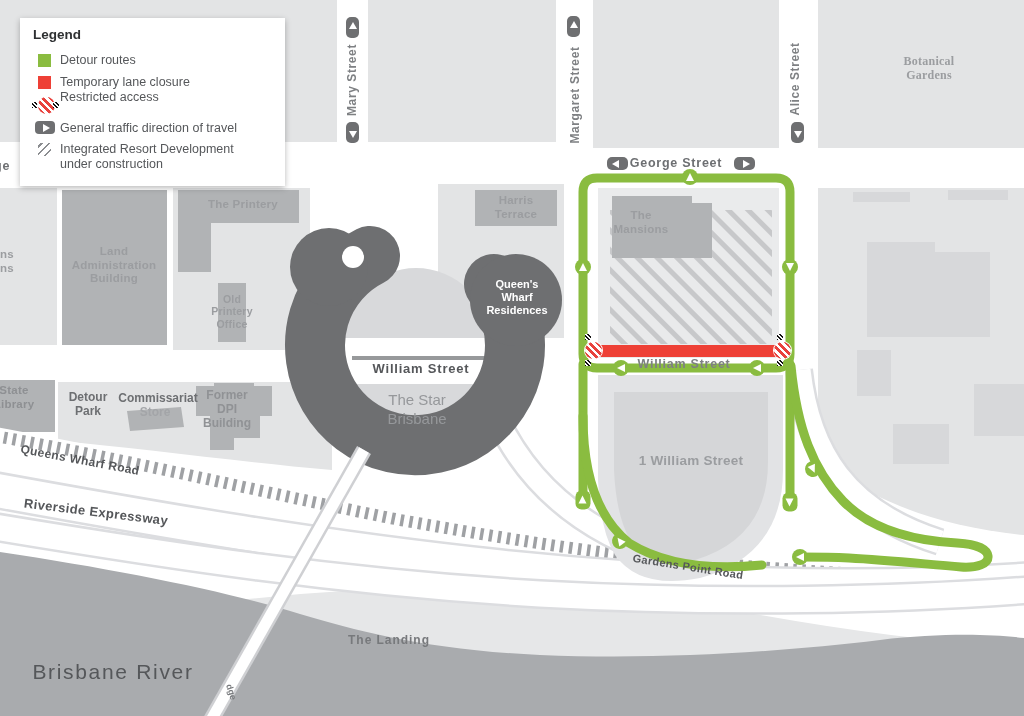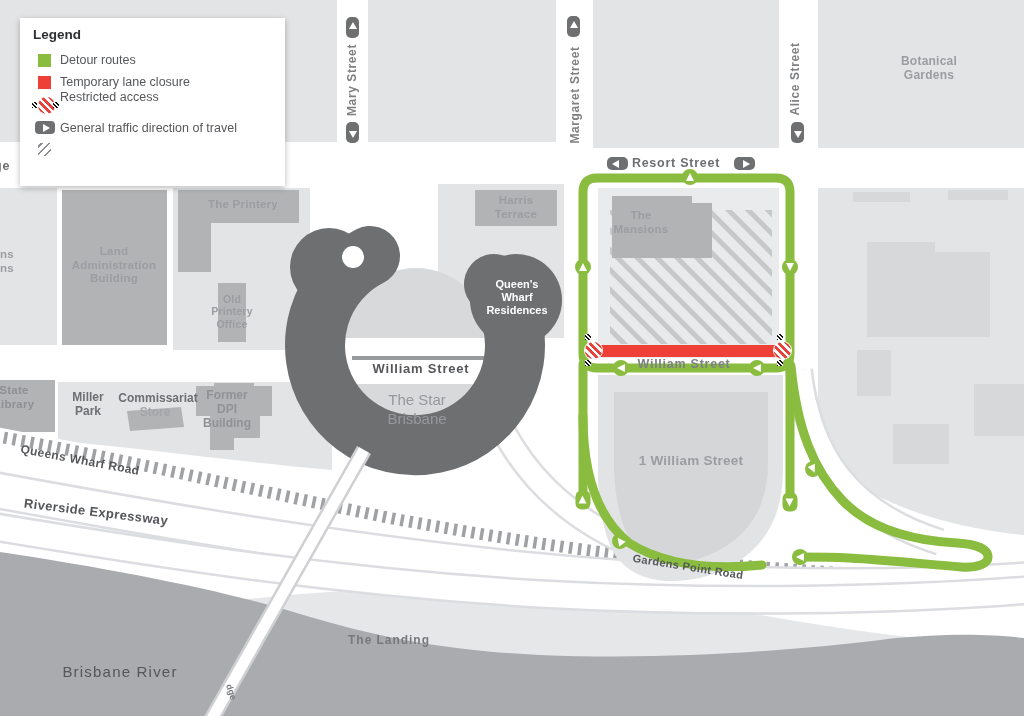--- a/index.html
+++ b/index.html
@@ -209,30 +209,30 @@
 <div class="shh left" style="left:607px;top:157px;">
       <i></i>
     </div>
 <div class="shh right" style="left:734px;top:157px;">
       <i></i>
     </div>
 
 <div class="lbl streetv" style="left:352px;top:80px;">Mary Street</div>
 <div class="lbl streetv" style="left:575px;top:95px;">Margaret Street</div>
 <div class="lbl streetv" style="left:795px;top:79px;">Alice Street</div>
-<div class="lbl streeth" style="left:676px;top:163px;">Resort Street</div>
+<div class="lbl streeth" style="left:676px;top:163px;">George Street</div>
 <div class="lbl streeth" style="left:-14px;top:166px;white-space:nowrap;">George</div>
 <div class="lbl streeth dark" style="left:421px;top:369px;font-size:13px;">William Street</div>
 <div class="lbl streeth" style="left:684px;top:364px;color:#7e8083;">William Street</div>
 <div class="lbl roadlbl" style="left:80px;top:460px;transform:translate(-50%,-50%) rotate(10.5deg);">Queens Wharf Road</div>
 <div class="lbl roadlbl" style="left:96px;top:512px;font-size:13px;transform:translate(-50%,-50%) rotate(7deg);">Riverside Expressway</div>
 <div class="lbl roadlbl" style="left:688px;top:567px;font-size:11px;transform:translate(-50%,-50%) rotate(9deg);">Gardens Point Road</div>
 <div class="lbl" style="left:231px;top:692px;font-size:9px;font-weight:bold;color:#77797c;transform:translate(-50%,-50%) rotate(72deg);">dge</div>
 
-<div class="lbl bldg" style="left:929px;top:68px;font-size:12px;">Botanical
+<div class="lbl bldg" style="left:929px;top:68px;font-size:12px;font-family:Liberation Serif, serif;">Botanical
 Gardens</div>
 <div class="lbl bldg" style="left:243px;top:205px;">The Printery</div>
 <div class="lbl bldg" style="left:516px;top:208px;">Harris
 Terrace</div>
 <div class="lbl bldg" style="left:641px;top:223px;">The
 Mansions</div>
 <div class="lbl bldg" style="left:114px;top:265px;">Land
 Administration
 Building</div>
 <div class="lbl bldg" style="left:232px;top:312px;font-size:10.5px;">Old
@@ -240,39 +240,41 @@
 Office</div>
 <div class="lbl bldg" style="left:-22px;top:262px;text-align:right;transform:translate(0,-50%);width:36px;overflow:visible;direction:rtl;">Queens
 Gardens</div>
 <div class="lbl" style="left:517px;top:297px;font-size:11px;font-weight:bold;color:#ffffff;">Queen's
 Wharf
 Residences</div>
 <div class="lbl" style="left:417px;top:410px;font-size:15px;color:#96989b;line-height:1.25;">The Star
 Brisbane</div>
 <div class="lbl bldg" style="left:14px;top:398px;color:#8e9093;">State
 Library</div>
-<div class="lbl" style="left:88px;top:404px;font-size:12px;font-weight:bold;color:#6d6f72;">Miller
+<div class="lbl" style="left:88px;top:404px;font-size:12px;font-weight:bold;color:#6d6f72;">Detour
 Park</div>
 <div class="lbl" style="left:158px;top:398px;font-size:12px;font-weight:bold;color:#6d6f72;white-space:nowrap;">Commissariat</div>
 <div class="lbl" style="left:155px;top:412px;font-size:12px;font-weight:bold;color:#a3a5a8;">Store</div>
 <div class="lbl" style="left:227px;top:409px;font-size:12px;font-weight:bold;color:#909295;">Former
 DPI
 Building</div>
 <div class="lbl bldg" style="left:691px;top:461px;font-size:13.5px;white-space:nowrap;">1 William Street</div>
 <div class="lbl" style="left:389px;top:640px;font-size:12px;font-weight:bold;color:#77797c;letter-spacing:.08em;white-space:nowrap;">The Landing</div>
-<div class="lbl" style="left:120px;top:672px;font-size:15px;color:#55575a;letter-spacing:.08em;white-space:nowrap;">Brisbane River</div>
+<div class="lbl" style="left:113px;top:672px;font-size:21px;color:#55575a;letter-spacing:.08em;white-space:nowrap;">Brisbane River</div>
 
 <div id="legend">
   <div class="title">Legend</div>
   <div class="sw sw-green" style="top:36px;"></div>
   <div class="li-text" style="top:35px;">Detour routes</div>
   <div class="sw sw-red" style="top:58px;"></div>
   <div class="li-text" style="top:57px;">Temporary lane closure</div>
   <div class="tick" style="left:12px;top:84px;"></div>
   <div class="ra" style="left:18px;top:79px;"></div>
   <div class="tick" style="left:33px;top:84px;"></div>
   <div class="li-text" style="top:72px;">Restricted access</div>
   <div class="pill" style="left:15px;top:103px;"></div>
   <div class="li-text" style="top:103px;">General traffic direction of travel</div>
   <div class="sw sw-hatch" style="top:125px;"></div>
+  <div class="li-text" style="top:124px;">Integrated Resort Development
+under construction</div>
 </div>
 
 </div>
 
 </body></html>

